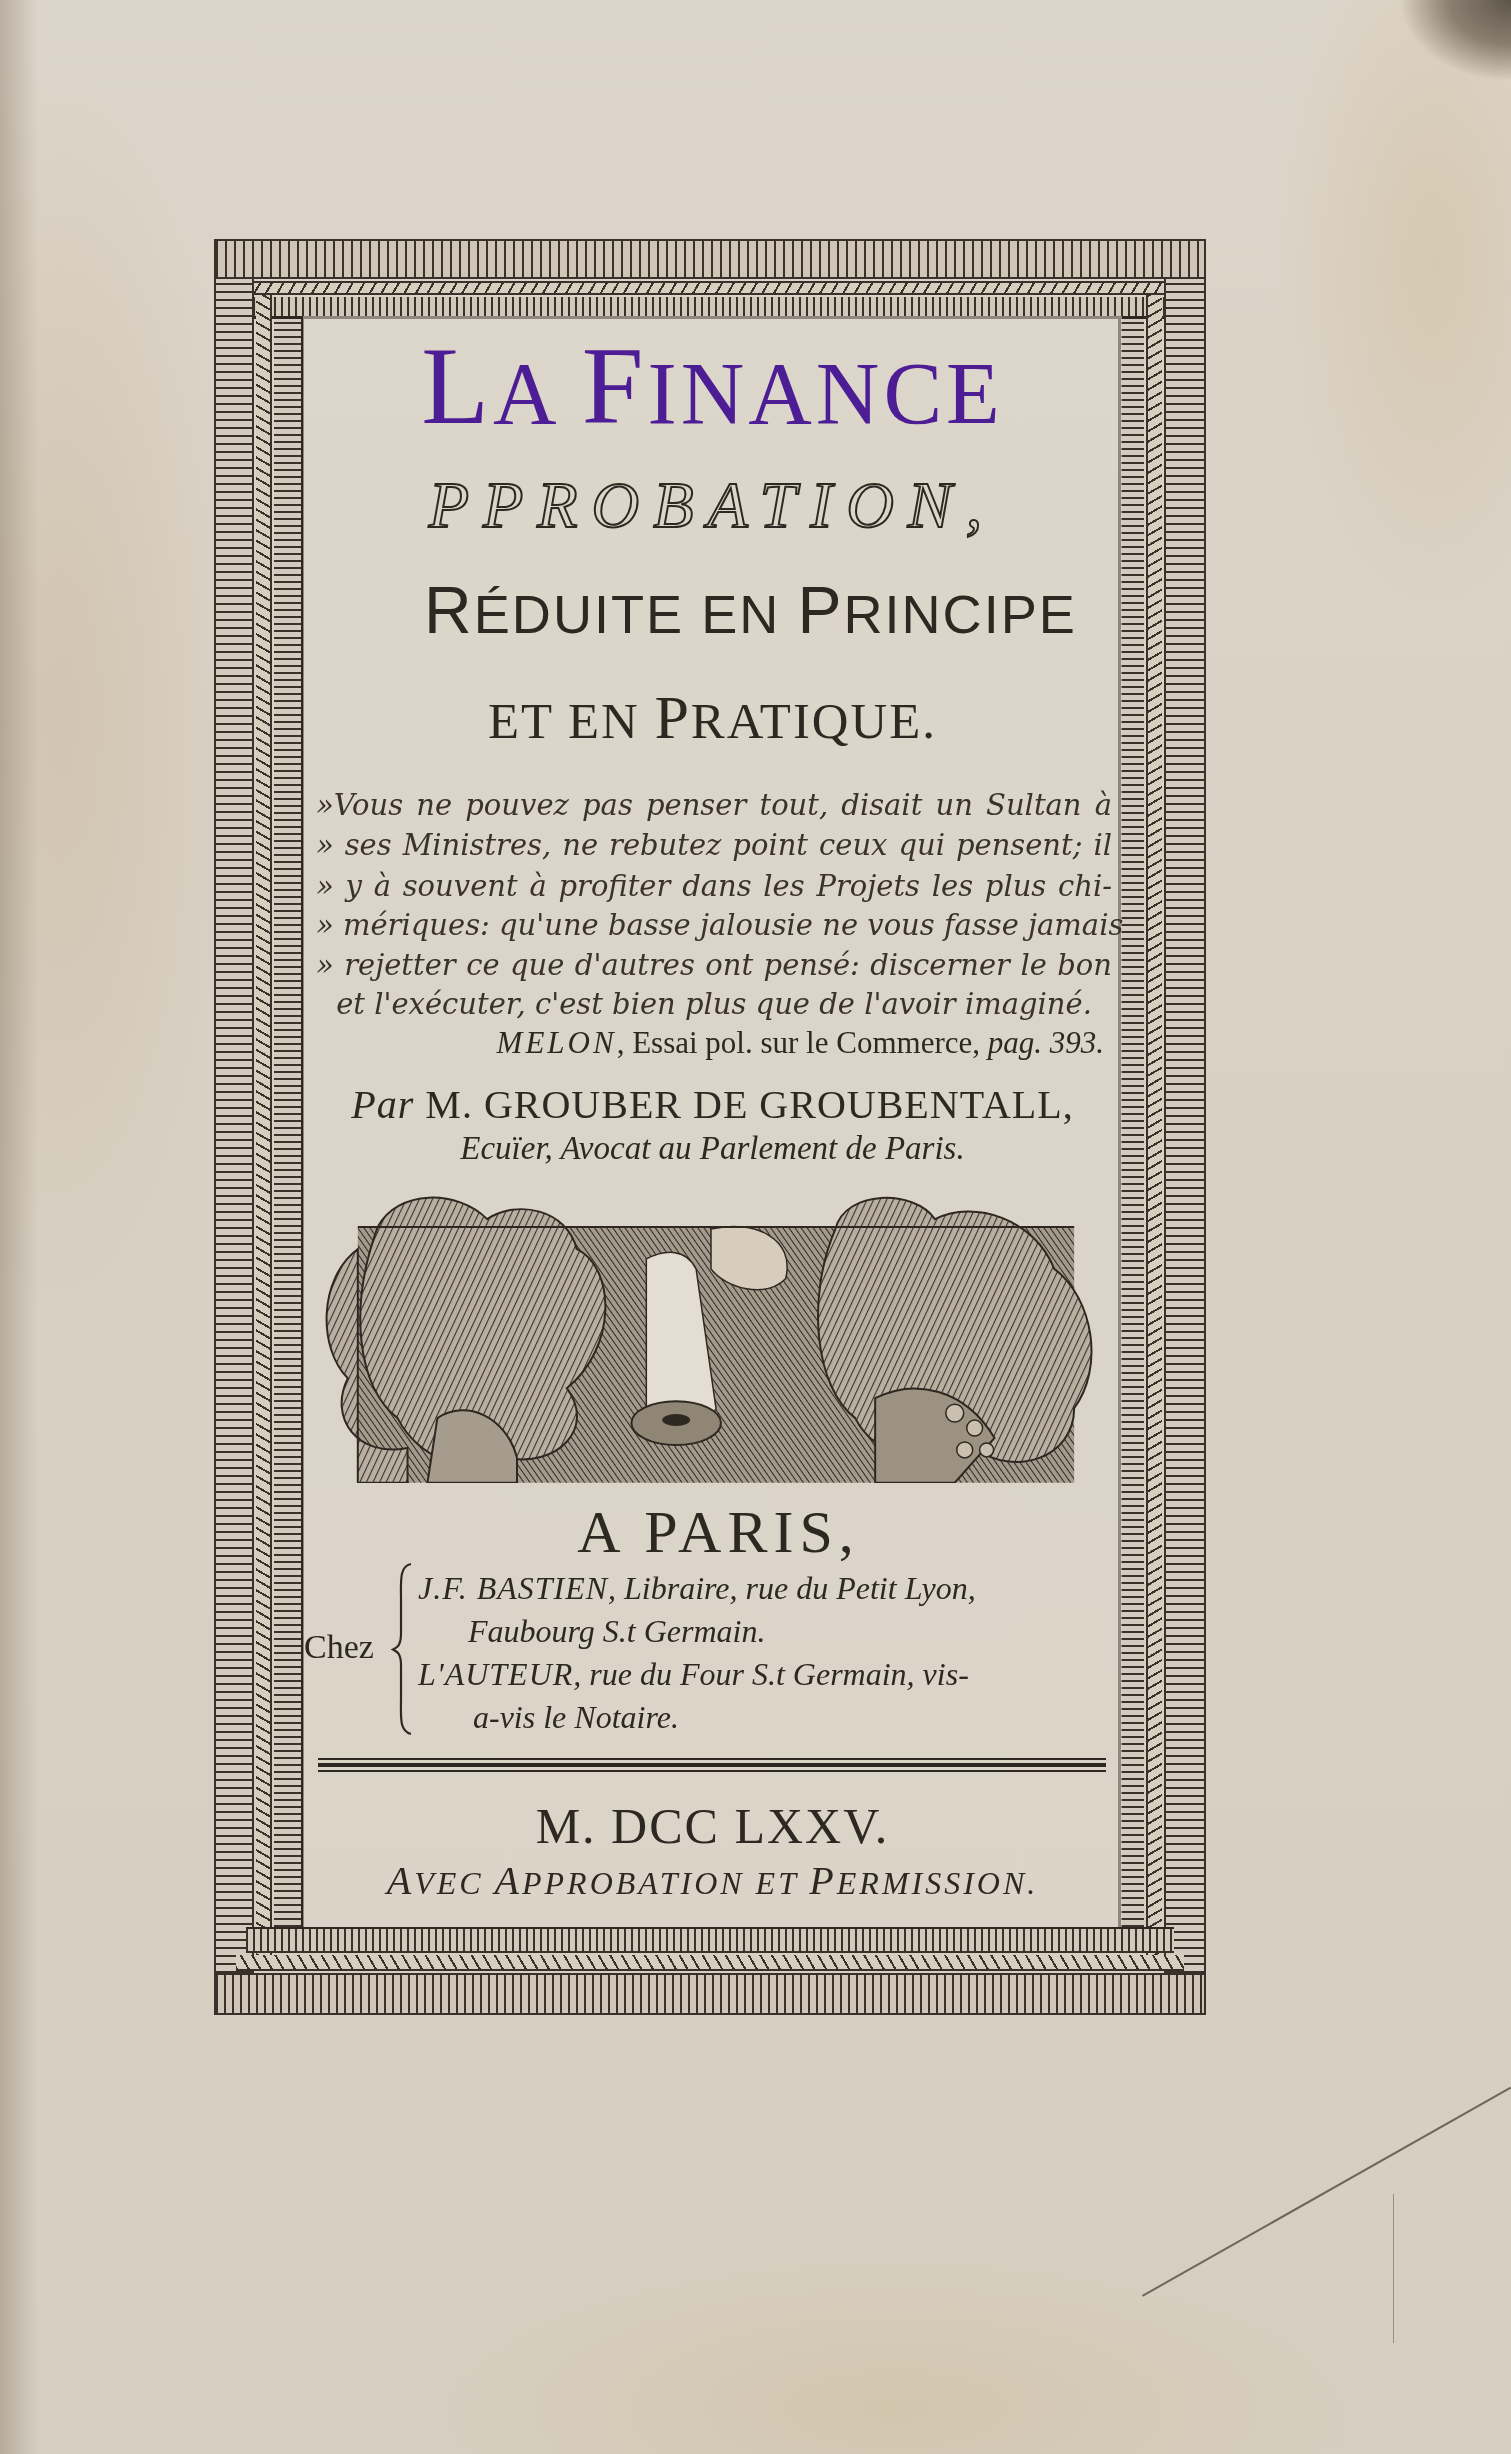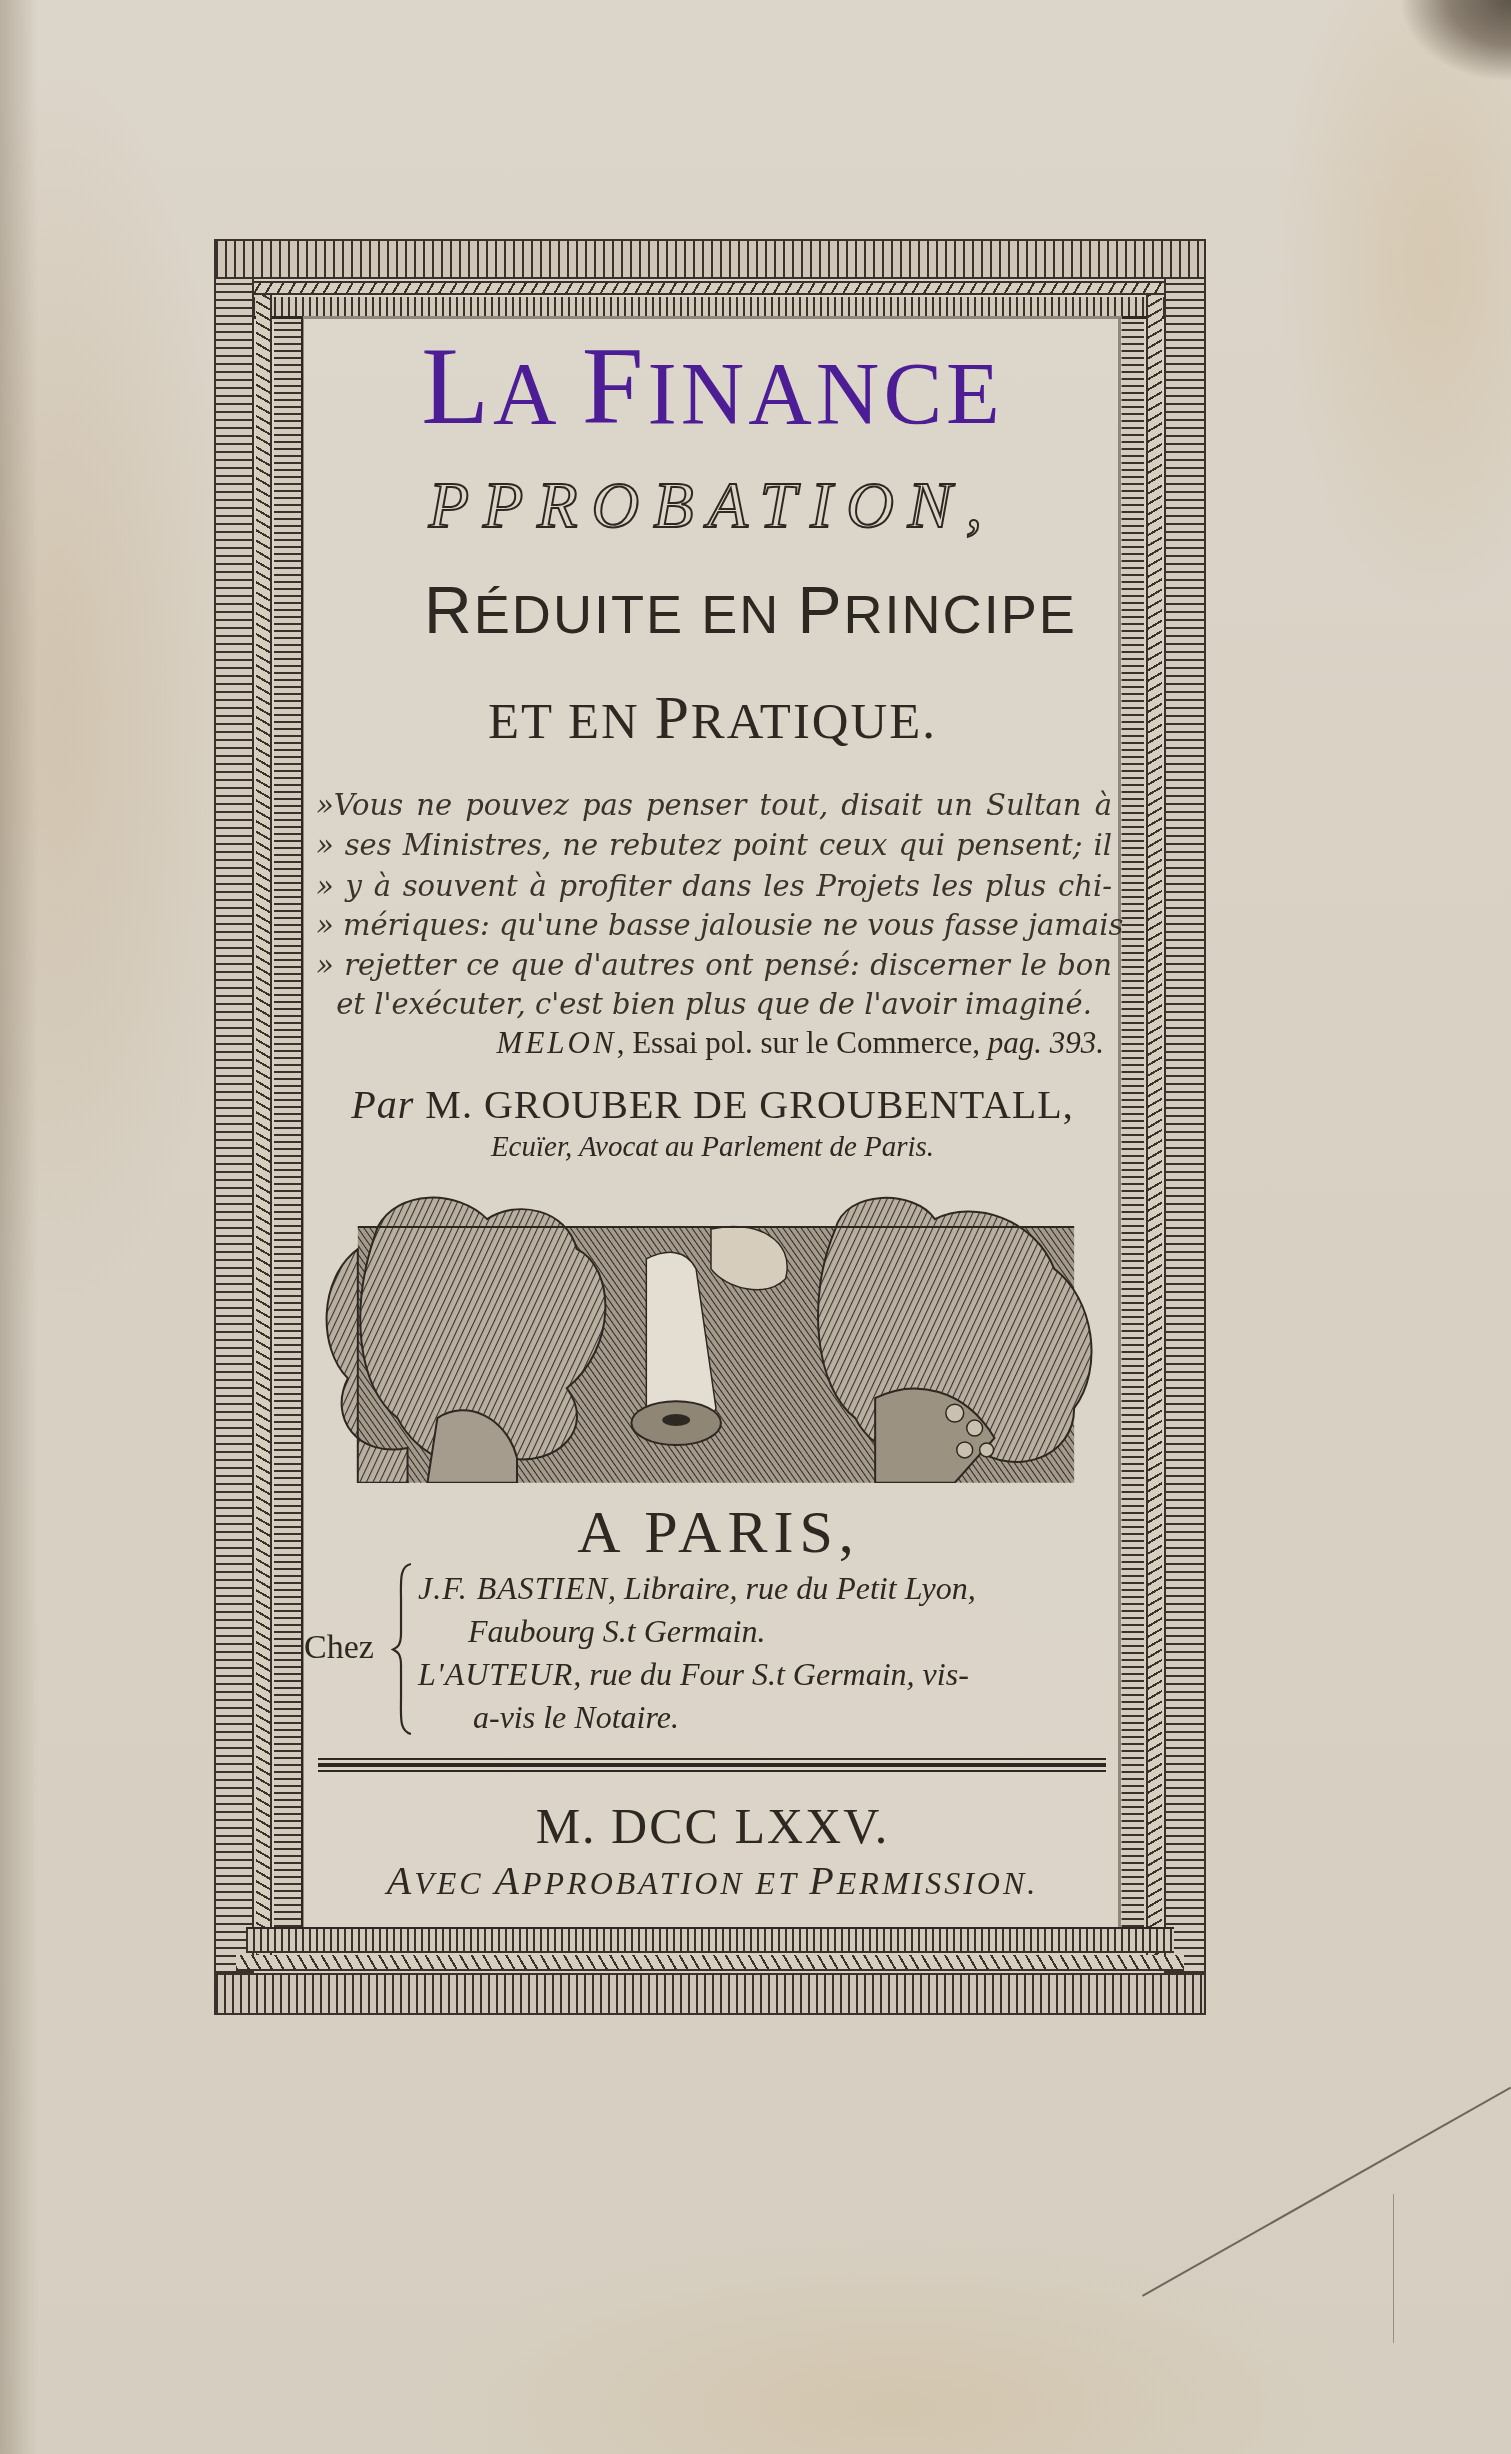--- a/index.html
+++ b/index.html
@@ -138,21 +138,21 @@
     font-family: "Liberation Serif", serif; font-size: 31px; white-space: nowrap;
     padding-right: 18px; box-sizing: border-box;
   }
   .attrib .name { font-style: italic; letter-spacing: 3px; }
   .attrib .page-ref { font-style: italic; }
   .author {
     top: 1085px; font-family: "Liberation Serif", serif; font-size: 40px; letter-spacing: 1px;
   }
   .author .par { font-style: italic; }
   .author-title {
-    top: 1132px; font-family: "Liberation Serif", serif; font-style: italic; font-size: 29px;
+    top: 1132px; font-family: "Liberation Serif", serif; font-style: italic; font-size: 33px;
   }
   .vignette {
     position: absolute; left: 318px; top: 1189px; width: 786px; height: 294px;
   }
   .place {
     top: 1502px; font-family: "Liberation Serif", serif; font-size: 60px; letter-spacing: 6px; margin-left: 6px;
   }
   .chez {
     position: absolute; left: 304px; top: 1628px;
     font-family: "Liberation Serif", serif; font-size: 34px;

